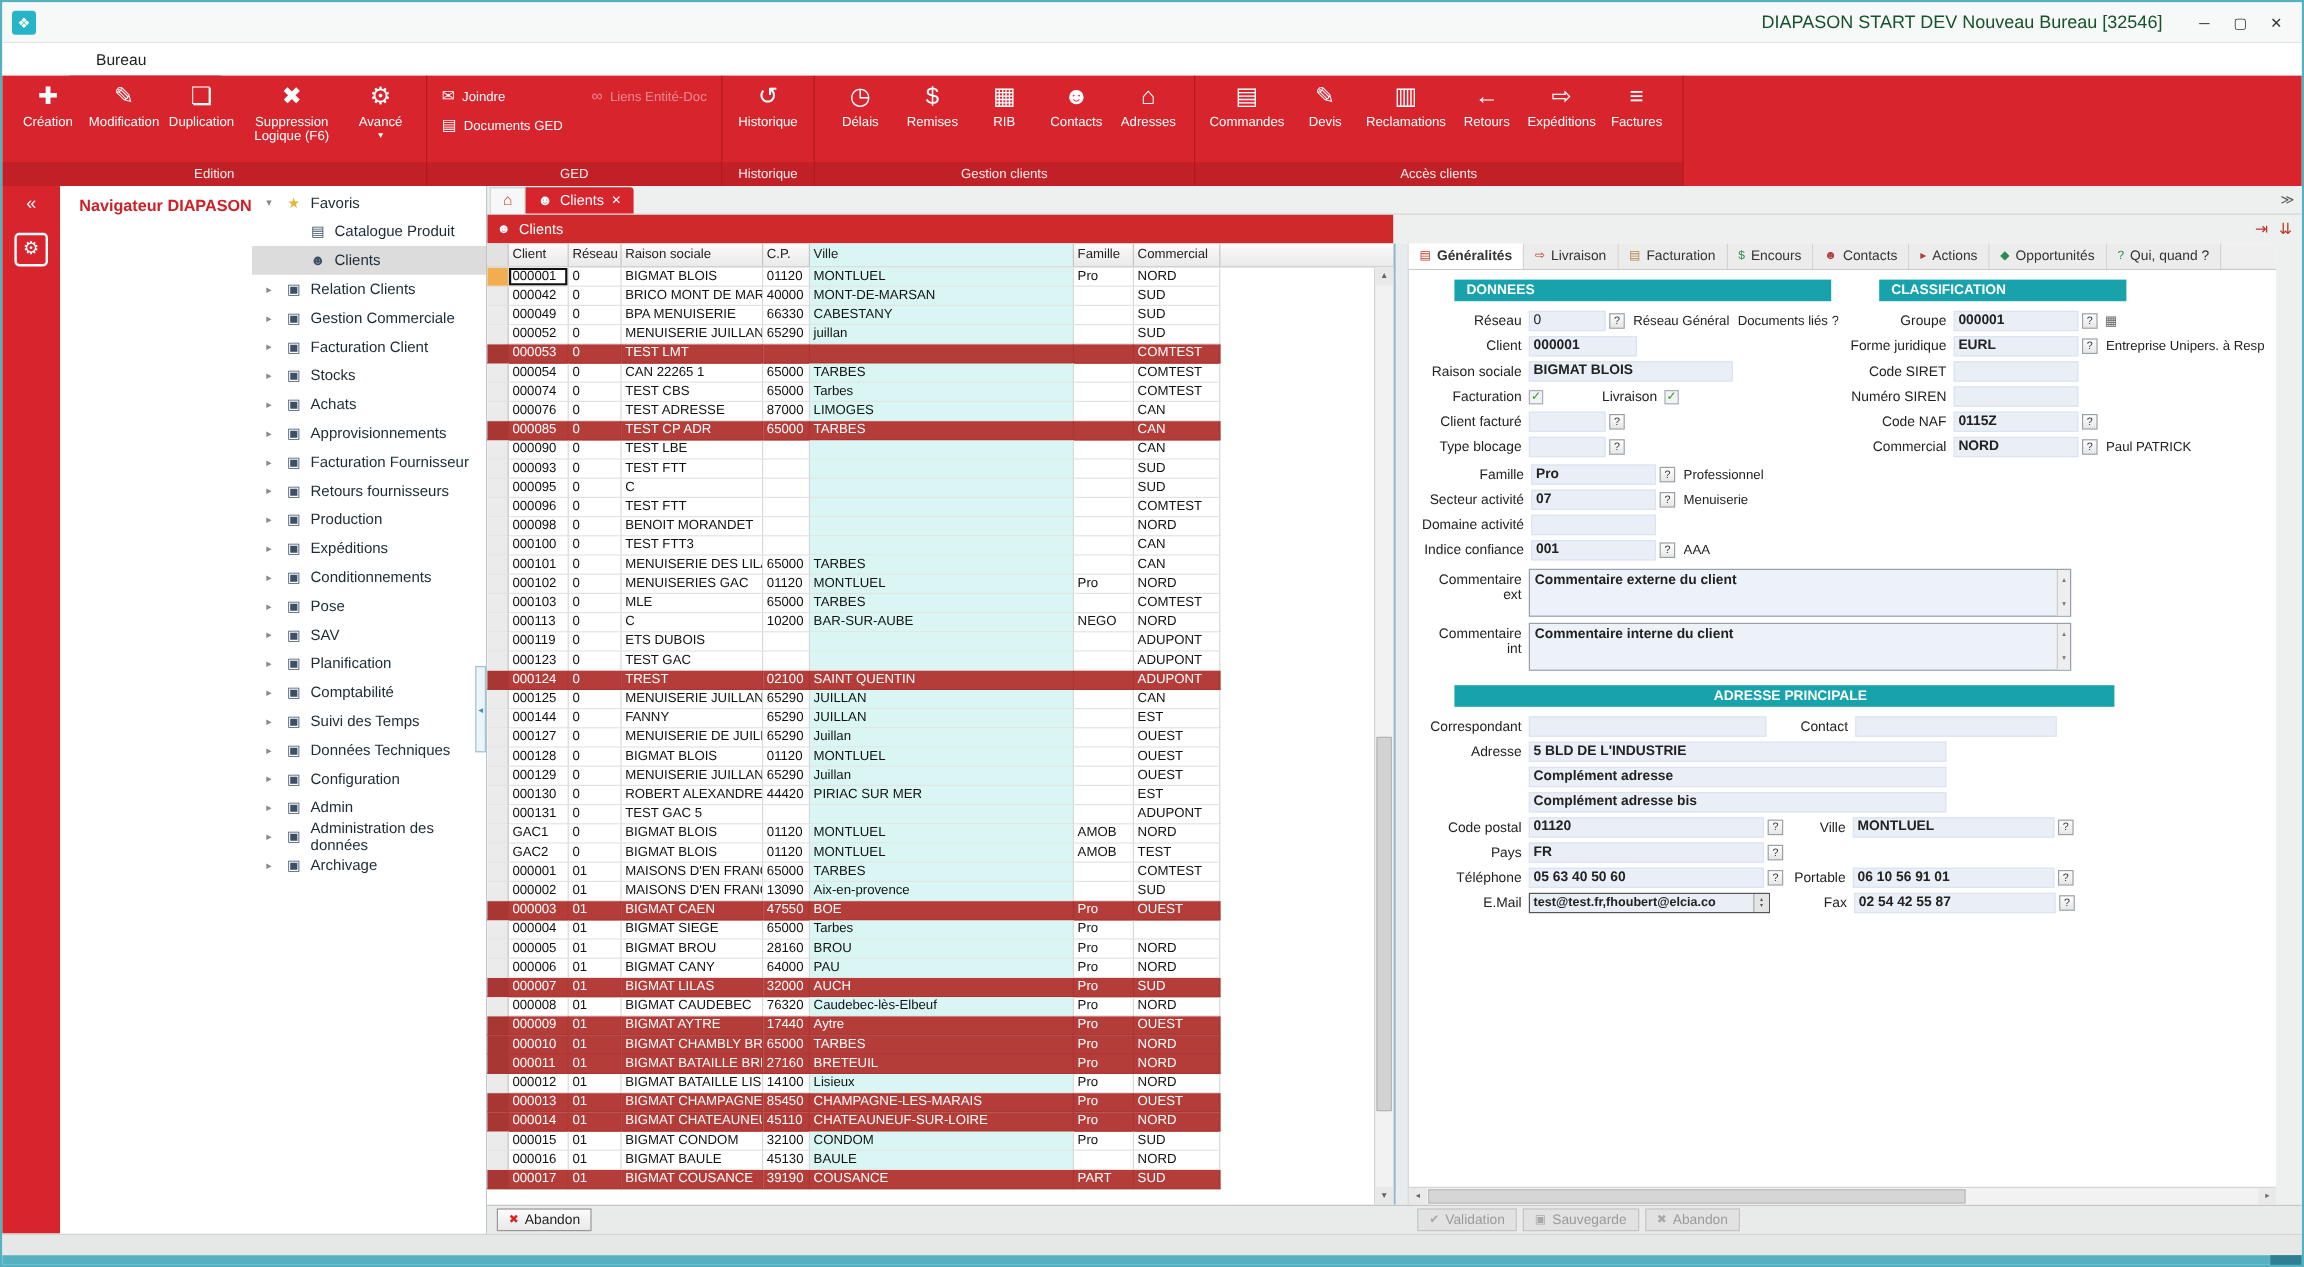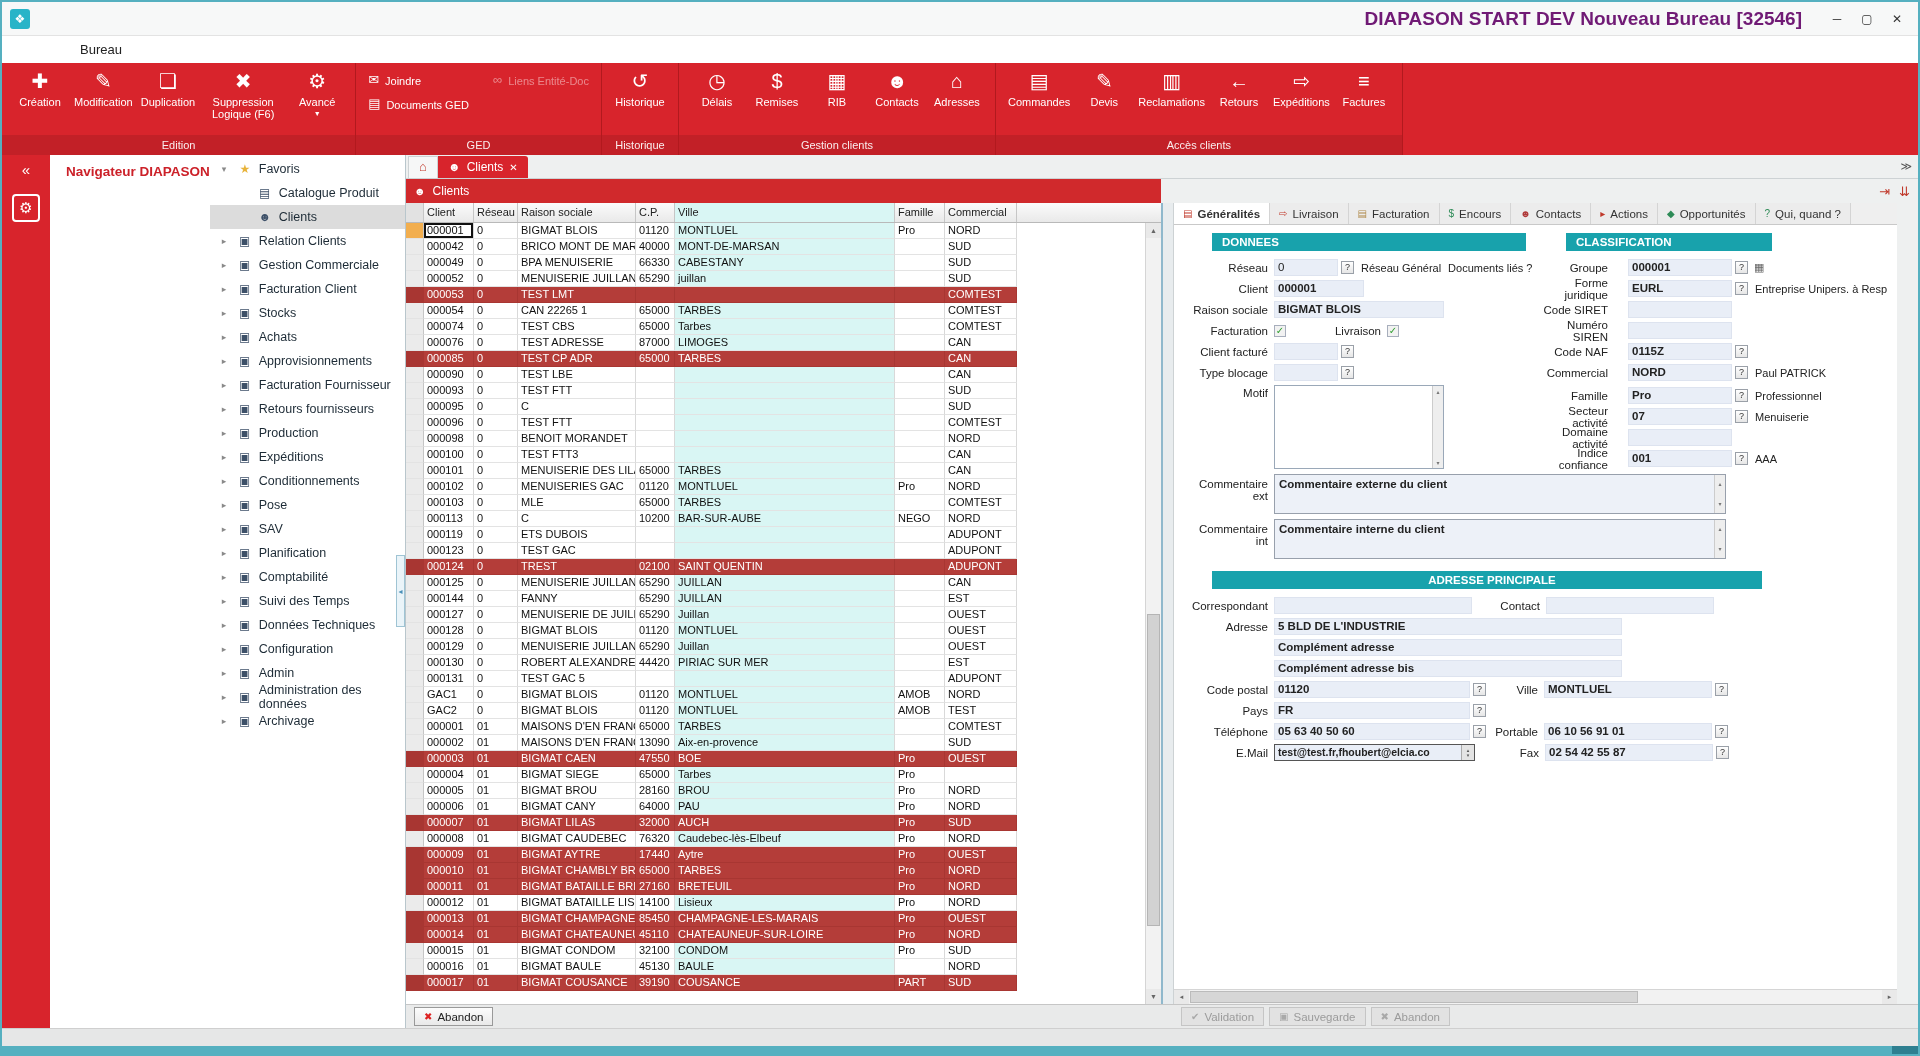--- a/index.html
+++ b/index.html
@@ -2,21 +2,21 @@
 <html><head>
 <meta charset="utf-8">
 <style>
   * { box-sizing:border-box; margin:0; padding:0; }
   body { font-family:"Liberation Sans","DejaVu Sans",sans-serif; width:1920px; height:1056px; overflow:hidden; background:#8fa3ab; }
   .window { width:1920px; height:1056px; border:2px solid #55b0c0; background:#fff; display:flex; flex-direction:column; }
 
   
   .titlebar { height:34px; background:#f7f8f8; display:flex; align-items:center; padding:0 6px 0 8px; border-bottom:1px solid #e3e3e3; flex:none; }
   .app-icon { width:20px; height:20px; background:#28b4c8; color:#fff; font-size:12px; line-height:20px; text-align:center; border-radius:3px; }
-  .tb-title { margin-left:auto; font-size:19px; font-weight:bold; color:#701a75; }
+  .tb-title { margin-left:auto; font-size:15px; font-weight:normal; color:#14532d; }
   .winbtns { display:flex; margin-left:20px; }
   .winbtn { width:30px; height:22px; text-align:center; line-height:22px; font-size:12px; color:#333; }
 
   
   .menubar { height:27px; background:#fff; display:flex; padding-left:56px; flex:none; }
   .menu-tabs { display:flex;flex-direction:column; }
   .mtab { padding:0 22px; line-height:27px; font-size:13px; color:#222; }
   .mtab.active { background:#d8242c; color:#fff; font-weight:bold; }
 
   
@@ -96,21 +96,21 @@
   .sec-row { display:flex; margin:2px 0 6px; }
   .sec-h { background:#18a2ac; color:#fff; font-weight:bold; font-size:11.5px; height:18px; line-height:18px; padding-left:10px; }
   .h-donnees { margin-left:28px; width:314px; }
   .h-classif { margin-left:40px; width:206px; }
   .h-adresse { margin-left:28px; width:550px; margin-top:12px; margin-bottom:6px; display:block;text-align:center; }
 
   .frow { display:flex; align-items:center; height:21px; }
   .lpart { width:352px; display:flex; align-items:center; flex:none; }
   .rpart { flex:1; display:flex; align-items:center; min-width:0; }
   .f-label { width:90px; text-align:right; padding-right:6px; flex:none; }
-  .f-label-r { width:92px; text-align:right; padding-right:20px; flex:none; }
+  .f-label-r { width:92px; text-align:right; padding-right:6px; flex:none; }
   .f-label-2 { text-align:right; padding-right:6px; flex:none; }
   .f-in { height:17px; background:#e9eef7; border:1px solid #dde3ef; padding:0 3px; line-height:15px; white-space:nowrap; overflow:hidden; flex:none; }
   .bold { font-weight:bold; }
   .w64{width:64px}.w90{width:90px}.w104{width:104px}.w168{width:168px}.w170{width:170px}
   .w186{width:186px}.w196{width:196px}.w198{width:198px}.w348{width:348px}
   .qbtn { width:13px; height:13px; margin-left:3px; border:1px solid #9aa0a8; background:linear-gradient(#fff,#e6e6e6); font-size:9px; line-height:11px; text-align:center; color:#333; flex:none; }
   .f-note { margin-left:7px; white-space:nowrap; overflow:hidden; font-size:11px; }
   .f-gicon { margin-left:6px; color:#666; font-size:11px; }
   .chk { width:12px; height:12px; border:1px solid #a7aebc; background:#f2f2f2; color:#2f9e2f; font-size:10px; line-height:10px; text-align:center; flex:none; }
 
@@ -1057,30 +1057,20 @@
               </div>
               <div class="rpart">
                 <span class="f-label-r">Commercial</span>
                 <div class="f-in w104 bold">NORD</div>
                 <div class="qbtn">?</div>
                 <span class="f-note">Paul PATRICK</span>
               </div>
             </div>
 
             <div class="frow-tall">
-              <div class="lpart">
-                <span class="f-label" style="padding-top:2px">Motif</span>
-                <div class="f-ta motif">
-                  <span></span>
-                  <div class="ta-rail">
-                      <span>▴</span>
-                      <span>▾</span>
-                    </div>
-                </div>
-              </div>
               <div class="rstack">
                 <div class="frow">
                   <span class="f-label-r">Famille</span>
                   <div class="f-in w104 bold">Pro</div>
                   <div class="qbtn">?</div>
                   <span class="f-note">Professionnel</span>
                 </div>
                 <div class="frow">
                   <span class="f-label-r">Secteur activité</span>
                   <div class="f-in w104 bold">07</div>

